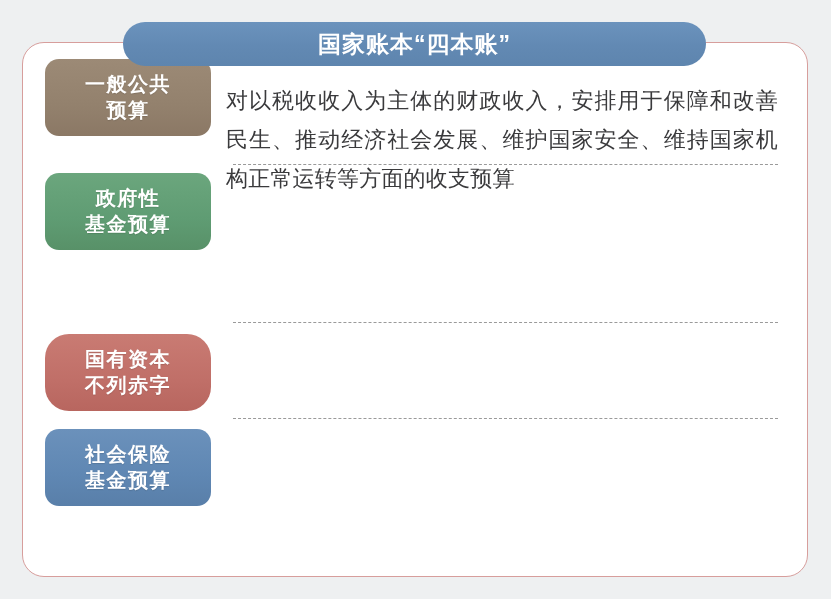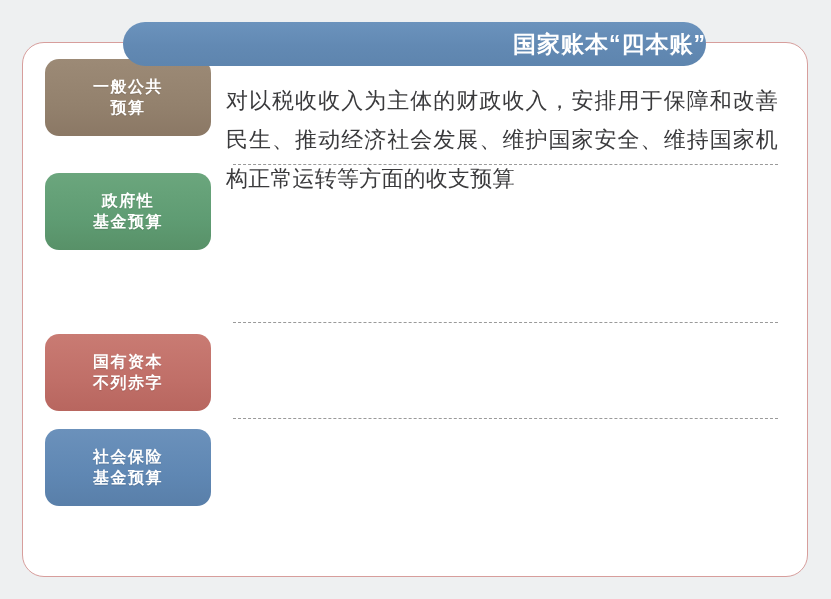--- a/index.html
+++ b/index.html
@@ -38,21 +38,21 @@
     position: absolute;
     left: 123px;
     top: 22px;
     width: 583px;
     height: 44px;
     box-sizing: border-box;
     background: linear-gradient(180deg, #6b93bd 0%, #6289b3 55%, #5e85ae 100%);
     border-radius: 22px;
     display: flex;
     align-items: center;
-    justify-content: flex-end;
+    justify-content: center;
     z-index: 5;
   }
   .title-text {
     color: #ffffff;
     font-size: 23px;
     font-weight: bold;
     letter-spacing: 1px;
     line-height: 1;
     white-space: nowrap;
   }
@@ -92,31 +92,31 @@
     display: flex;
     flex-direction: column;
     align-items: center;
     justify-content: center;
     padding: 9px 4px;
   }
   .label-box.two-line { height: 77px; }
 
   .label-line {
     color: #ffffff;
-    font-size: 16px;
+    font-size: 20px;
     font-weight: bold;
     line-height: 1.28;
     letter-spacing: 1.5px;
     white-space: nowrap;
     text-shadow: 0 1px 1px rgba(0,0,0,0.12);
   }
 
   .c-taupe  { background: linear-gradient(180deg, #9c8a76 0%, #93816d 60%, #8b7865 100%); }
   .c-green  { background: linear-gradient(180deg, #6ba67d 0%, #5f9c73 60%, #589168 100%); }
-  .c-rose   { background: linear-gradient(180deg, #c97b73 0%, #c06f68 60%, #b8665f 100%); }
+  .c-rose   { background: linear-gradient(180deg, #c97b73 0%, #c06f68 60%, #b8665f 100%); border-radius: 24px; }
   .c-blue   { background: linear-gradient(180deg, #6b91bb 0%, #5f87b3 60%, #597fa9 100%); text-align: right; }
 
   .body-wrap {
     flex: 1 1 auto;
     padding-right: 22px;
   }
 
   .body-text {
     color: #3a3a3c;
     font-size: 22px;

